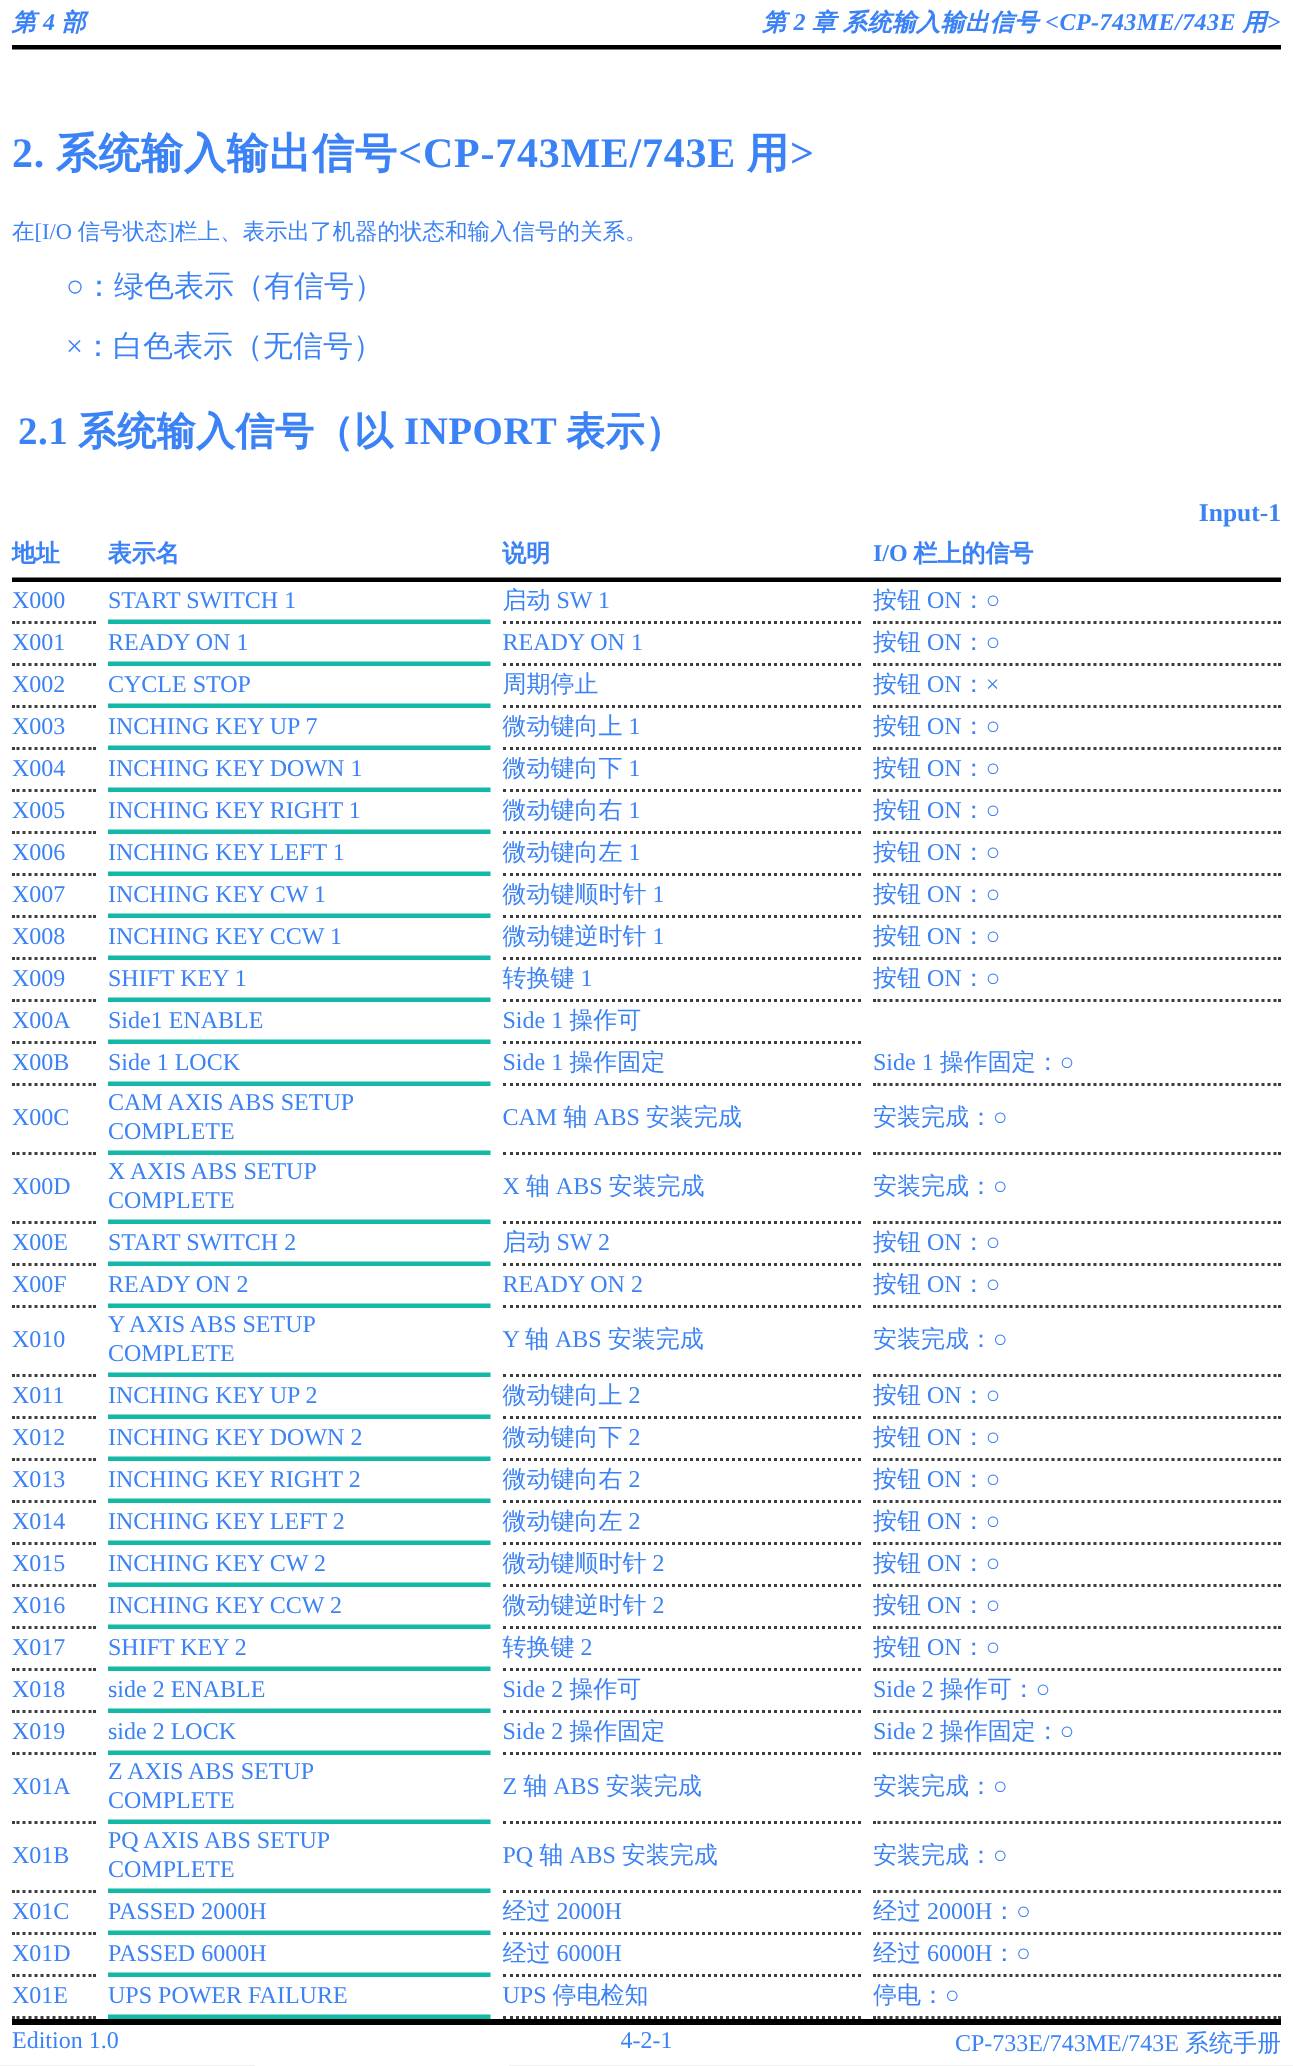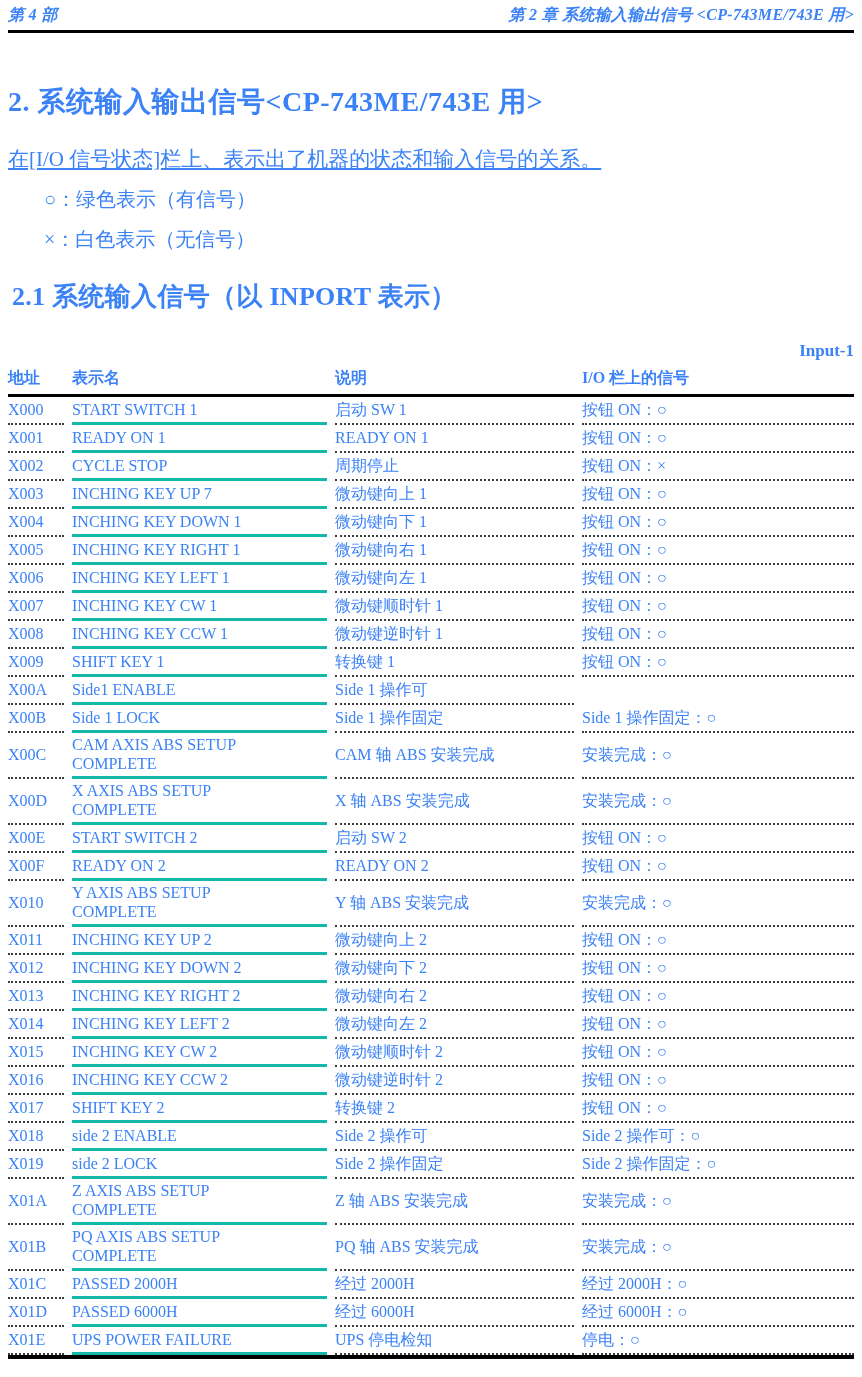--- a/index.html
+++ b/index.html
@@ -22,21 +22,21 @@
     font-style:italic; font-weight:600; font-size:16px;
     letter-spacing:0.3px;
   }
   .header-rule { height:3px; background:#000; margin-top:4px; }
 
   
   .doc-title {
     margin:50px 0 0 0;
     font-size:28px; font-weight:bold; letter-spacing:0.5px;
   }
-  .intro-text { font-size:21px; margin:24px 0 0 0;text-decoration:underline; }
+  .intro-text { font-size:15px; margin:24px 0 0 0; }
   .legend-line { font-size:20px; margin:13px 0 0 36px; }
 
   .section-heading {
     margin:26px 0 0 4px;
     font-size:26px; font-weight:bold; letter-spacing:0.3px;font-family:Liberation Serif, serif;
   }
 
   .table-name { font-size:17px; font-weight:bold; margin:27px 0 0 0;text-align:right; }
 
   
@@ -291,14 +291,19 @@
       <div class="trow">
         <div class="cell">X01E</div>
         <div class="cell name">UPS POWER FAILURE</div>
         <div class="cell">UPS 停电检知</div>
         <div class="cell">停电：○</div>
       </div>
     </div>
 
   <div class="table-bottom-rule"></div>
 
+  <div class="pfooter">
+    <span class="fleft">Edition 1.0</span>
+    <span class="fcenter">4-2-1</span>
+    <span class="fright">CP-733E/743ME/743E 系统手册</span>
+  </div>
 
 </div>
 
 </body></html>

